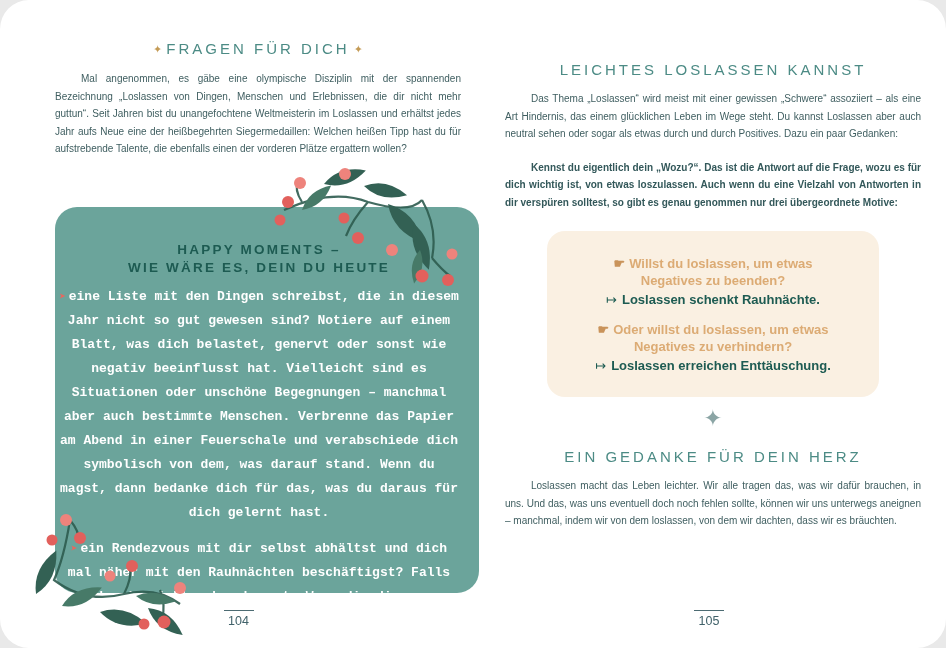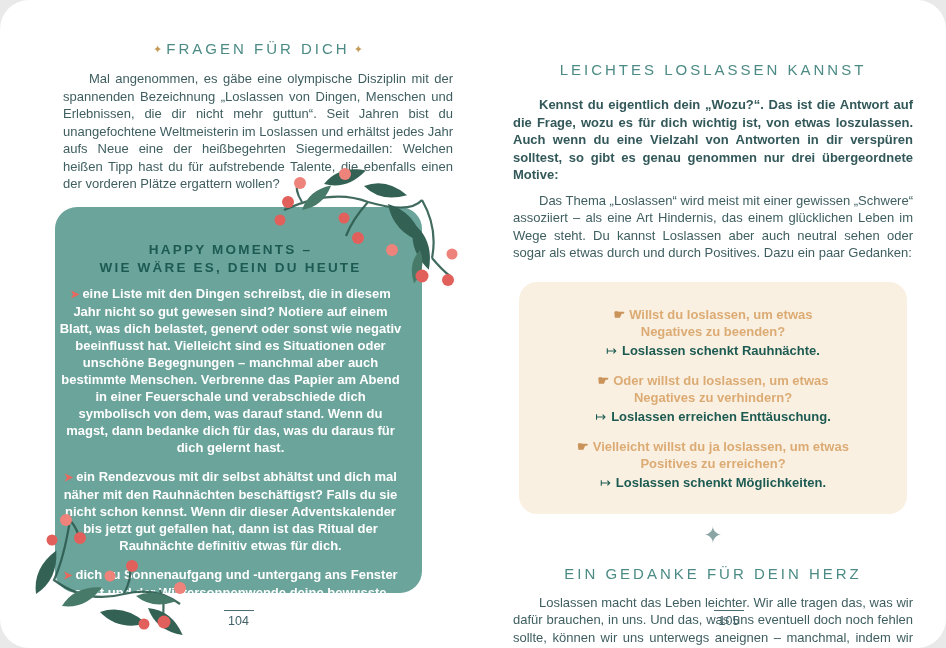--- a/index.html
+++ b/index.html
@@ -14,47 +14,47 @@
   .page-left{left:55px;width:406px;}
   .page-right{left:505px;width:416px;}
 
   .section-title{
     text-align:center;color:#4c8b85;font-size:15px;font-weight:400;
     letter-spacing:3px;line-height:21px;margin:0 0 10px 0;
   }
   .diamond{color:#c49b56;font-size:11px;letter-spacing:0;vertical-align:1px;padding:0 4px;}
 
   .body-par{
-    text-align:justify;text-indent:26px;font-size:13px;line-height:17.5px;margin:8px;
+    text-align:justify;text-indent:26px;font-size:10px;line-height:17.5px;margin:0;
   }
   .body-par.bold{font-weight:bold;color:#33585a;margin-top:16px;}
 
   
   .teal-box{
-    position:absolute;left:55px;top:207px;width:367px;height:386px;
+    position:absolute;left:55px;top:207px;width:424px;height:386px;
     background:#6ba49b;border-radius:22px;box-sizing:border-box;
     padding:34px 20px 0 4px;text-align:center;
   }
   .teal-box .box-heading{
     color:#1d5b52;font-weight:bold;font-size:13.5px;letter-spacing:2.2px;
     line-height:18px;margin:0 0 8px 0;
   }
   .teal-box p.box-par{
-    color:#ffffff;font-size:13px;line-height:17px;margin:0 0 12px 0;font-weight:bold;
+    color:#ffffff;font-size:13px;line-height:24px;margin:0 0 12px 0;font-weight:bold;font-family:Liberation Mono, monospace;
   }
   .teal-bullet{color:#e8685e;font-size:11px;padding-right:3px;}
 
   
   .holly{position:absolute;pointer-events:none;}
   .holly-top{left:272px;top:158px;}
   .holly-bottom{left:14px;top:508px;}
 
   
   .cream-box{
-    width:388px;margin:20px auto 0 auto;background:#faf0e2;border-radius:18px;
+    width:332px;margin:20px auto 0 auto;background:#faf0e2;border-radius:18px;
     box-sizing:border-box;padding:24px 18px 10px 18px;text-align:center;
   }
   .motive{margin-bottom:13px;}
   .motive .question{
     color:#dcab74;font-weight:bold;font-size:13px;line-height:17px;margin:0;
   }
   .pointer-glyph{color:#c9935a;font-size:13px;padding-right:4px;}
   .motive .answer{
     color:#1d5b52;font-weight:bold;font-size:13px;line-height:17px;margin:2px 0 0 0;
   }
@@ -65,21 +65,21 @@
   }
 
   .heart-title{margin-top:16px;}
   .heart-par{margin-top:2px;}
 
   
   .pagenum{
     position:absolute;text-align:center;font-size:12.5px;color:#41626a;
   }
   .pagenum-left{left:55px;top:610px;width:367px;}
-  .pagenum-right{left:521px;top:610px;width:416px;}
+  .pagenum-right{left:501px;top:610px;width:416px;}
   .pagenum span{
     display:inline-block;border-top:1px solid #4c6b72;padding:3px 3px 0 3px;min-width:24px;
   }
 </style>
 </head>
 <body>
 
 <div class="spread">
 
   <section class="page page-left">
@@ -155,35 +155,31 @@
 
   <div class="pagenum pagenum-left">
     <span>104</span>
   </div>
 
   <section class="page page-right">
     <h2 class="section-title">
       <br>
       <span>LEICHTES LOSLASSEN KANNST</span>
     </h2>
+    <p class="body-par">Das Thema „Loslassen“ wird meist mit einer gewissen „Schwere“ assoziiert – als eine Art Hindernis, das einem glücklichen Leben im Wege steht. Du kannst Loslassen aber auch neutral sehen oder sogar als etwas durch und durch Positives. Dazu ein paar Gedanken:</p>
     <p class="body-par bold">Kennst du eigentlich dein „Wozu?“. Das ist die Antwort auf die Frage, wozu es für dich wichtig ist, von etwas loszulassen. Auch wenn du eine Vielzahl von Antworten in dir verspüren solltest, so gibt es genau genommen nur drei übergeordnete Motive:</p>
-    <p class="body-par">Das Thema „Loslassen“ wird meist mit einer gewissen „Schwere“ assoziiert – als eine Art Hindernis, das einem glücklichen Leben im Wege steht. Du kannst Loslassen aber auch neutral sehen oder sogar als etwas durch und durch Positives. Dazu ein paar Gedanken:</p>
 
     <div class="cream-box">
       <div class="motive">
         <p class="question"><span class="pointer-glyph">☛</span><span>Willst du loslassen, um etwas</span><br><span>Negatives zu beenden?</span></p>
         <p class="answer"><span class="arrow-glyph">↦</span><span>Loslassen schenkt Rauhnächte.</span></p>
       </div>
       <div class="motive">
         <p class="question"><span class="pointer-glyph">☛</span><span>Oder willst du loslassen, um etwas</span><br><span>Negatives zu verhindern?</span></p>
         <p class="answer"><span class="arrow-glyph">↦</span><span>Loslassen erreichen Enttäuschung.</span></p>
-      </div>
-      <div class="motive">
-        <p class="question"><span class="pointer-glyph">☛</span><span>Vielleicht willst du ja loslassen, um etwas</span><br><span>Positives zu erreichen?</span></p>
-        <p class="answer"><span class="arrow-glyph">↦</span><span>Loslassen schenkt Möglichkeiten.</span></p>
       </div>
     </div>
 
     <div class="sparkle">✦</div>
 
     <h2 class="section-title heart-title">EIN GEDANKE FÜR DEIN HERZ</h2>
     <p class="body-par heart-par">Loslassen macht das Leben leichter. Wir alle tragen das, was wir dafür brauchen, in uns. Und das, was uns eventuell doch noch fehlen sollte, können wir uns unterwegs aneignen – manchmal, indem wir von dem loslassen, von dem wir dachten, dass wir es bräuchten.</p>
   </section>
 
   <div class="pagenum pagenum-right">

